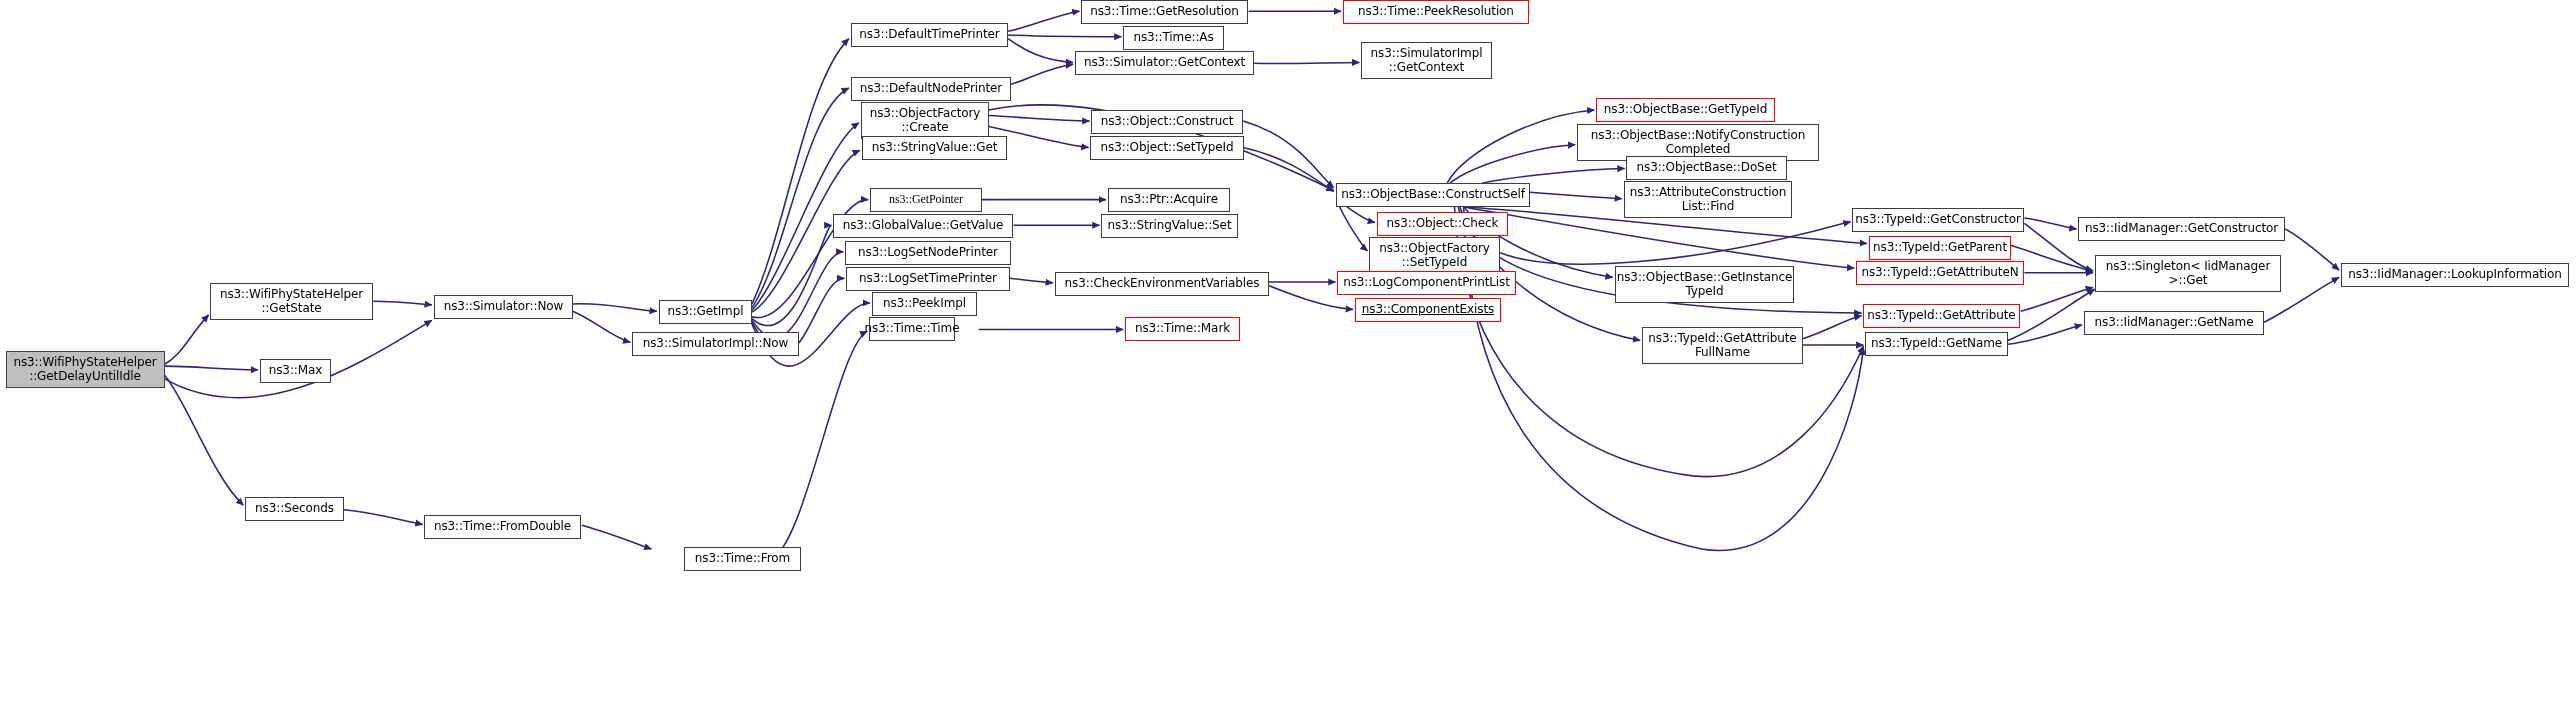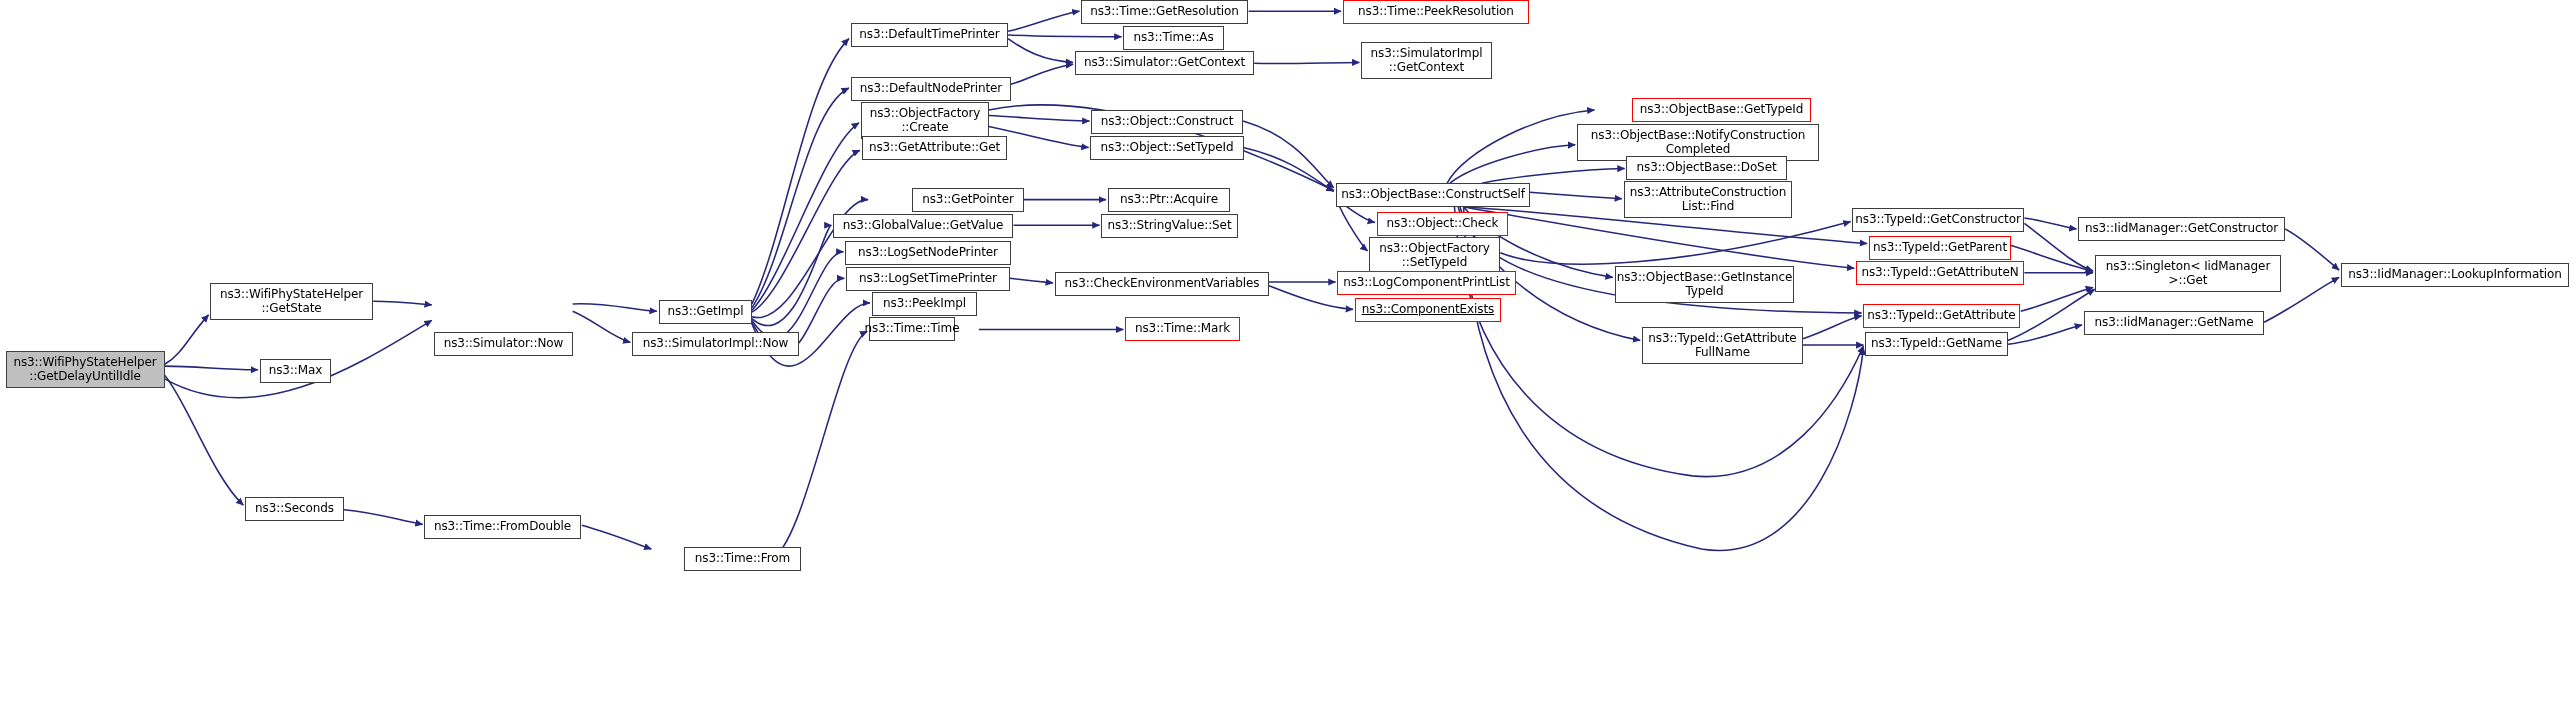--- a/index.html
+++ b/index.html
@@ -122,49 +122,49 @@
         <path d="M 2475,352 C 2500,340 2535,315 2557,303" fill="none" stroke="#26267a" stroke-width="1.7" marker-end="url(#arrow)"></path>
       </g>
   </svg>
   <div id="node-layer">
       <div class="gnode highlight" style="left: 5.5px; top: 351px; width: 159px; height: 37px;">ns3::WifiPhyStateHelper
 ::GetDelayUntilIdle</div>
       <div class="gnode" style="left: 210px; top: 283px; width: 163px; height: 37px;">ns3::WifiPhyStateHelper
 ::GetState</div>
       <div class="gnode" style="left: 260px; top: 359px; width: 71px; height: 24px;">ns3::Max</div>
       <div class="gnode" style="left: 245px; top: 497px; width: 99px; height: 24px;">ns3::Seconds</div>
-      <div class="gnode" style="left: 434px; top: 295px; width: 139px; height: 24px; margin-top: 37px;">ns3::Simulator::Now</div>
+      <div class="gnode" style="left: 434px; top: 295px; width: 139px; height: 24px;">ns3::Simulator::Now</div>
       <div class="gnode" style="left: 424px; top: 515px; width: 157px; height: 24px;">ns3::Time::FromDouble</div>
       <div class="gnode" style="left: 659px; top: 300px; width: 93px; height: 24px;">ns3::GetImpl</div>
       <div class="gnode" style="left: 632px; top: 332px; width: 167px; height: 24px;">ns3::SimulatorImpl::Now</div>
       <div class="gnode" style="left: 684px; top: 547px; width: 117px; height: 24px;">ns3::Time::From</div>
       <div class="gnode" style="left: 851px; top: 23px; width: 157px; height: 24px;">ns3::DefaultTimePrinter</div>
       <div class="gnode" style="left: 851px; top: 77px; width: 160px; height: 24px;">ns3::DefaultNodePrinter</div>
       <div class="gnode" style="left: 861px; top: 102px; width: 128px; height: 37px;">ns3::ObjectFactory
 ::Create</div>
-      <div class="gnode" style="left: 862px; top: 136px; width: 145px; height: 24px;">ns3::GetAttribute::Get</div>
-      <div class="gnode" style="left: 912px; top: 188px; width: 112px; height: 24px;">ns3::GetPointer</div>
+      <div class="gnode" style="left: 862px; top: 136px; width: 145px; height: 24px;">ns3::StringValue::Get</div>
+      <div class="gnode" style="left: 870px; top: 188px; width: 112px; height: 24px; font-family: Liberation Serif, serif;">ns3::GetPointer</div>
       <div class="gnode" style="left: 833px; top: 214px; width: 180px; height: 24px;">ns3::GlobalValue::GetValue</div>
       <div class="gnode" style="left: 845px; top: 241px; width: 166px; height: 24px;">ns3::LogSetNodePrinter</div>
       <div class="gnode" style="left: 846px; top: 267px; width: 164px; height: 24px;">ns3::LogSetTimePrinter</div>
       <div class="gnode" style="left: 872px; top: 292px; width: 105px; height: 24px;">ns3::PeekImpl</div>
       <div class="gnode" style="left: 869px; top: 317px; width: 86px; height: 24px;">ns3::Time::Time</div>
       <div class="gnode" style="left: 1081px; top: 0px; width: 167px; height: 24px;">ns3::Time::GetResolution</div>
       <div class="gnode" style="left: 1123px; top: 25.6px; width: 101px; height: 24px;">ns3::Time::As</div>
       <div class="gnode" style="left: 1075px; top: 51px; width: 179px; height: 24px;">ns3::Simulator::GetContext</div>
       <div class="gnode" style="left: 1091px; top: 110px; width: 152px; height: 24px;">ns3::Object::Construct</div>
       <div class="gnode" style="left: 1090px; top: 136px; width: 154px; height: 24px;">ns3::Object::SetTypeId</div>
       <div class="gnode" style="left: 1108px; top: 188px; width: 122px; height: 24px;">ns3::Ptr::Acquire</div>
       <div class="gnode" style="left: 1101px; top: 214px; width: 137px; height: 24px;">ns3::StringValue::Set</div>
       <div class="gnode" style="left: 1055px; top: 272px; width: 214px; height: 24px;">ns3::CheckEnvironmentVariables</div>
       <div class="gnode red" style="left: 1125px; top: 317px; width: 115px; height: 24px;">ns3::Time::Mark</div>
       <div class="gnode red" style="left: 1343px; top: 0px; width: 186px; height: 24px;">ns3::Time::PeekResolution</div>
       <div class="gnode" style="left: 1361px; top: 42px; width: 131px; height: 37px;">ns3::SimulatorImpl
 ::GetContext</div>
-      <div class="gnode red" style="left: 1596px; top: 98px; width: 179px; height: 24px; margin-left: 36px;">ns3::ObjectBase::GetTypeId</div>
+      <div class="gnode red" style="left: 1596px; top: 98px; width: 179px; height: 24px;">ns3::ObjectBase::GetTypeId</div>
       <div class="gnode" style="left: 1577px; top: 124px; width: 242px; height: 37px;">ns3::ObjectBase::NotifyConstruction
 Completed</div>
       <div class="gnode" style="left: 1626px; top: 156px; width: 161px; height: 24px;">ns3::ObjectBase::DoSet</div>
       <div class="gnode" style="left: 1624px; top: 181px; width: 168px; height: 37px;">ns3::AttributeConstruction
 List::Find</div>
       <div class="gnode" style="left: 1336px; top: 183px; width: 194px; height: 24px;">ns3::ObjectBase::ConstructSelf</div>
       <div class="gnode red" style="left: 1377px; top: 212px; width: 131px; height: 24px;">ns3::Object::Check</div>
       <div class="gnode" style="left: 1369px; top: 237px; width: 131px; height: 37px;">ns3::ObjectFactory
 ::SetTypeId</div>
       <div class="gnode red" style="left: 1337px; top: 271px; width: 179px; height: 24px;">ns3::LogComponentPrintList</div>

